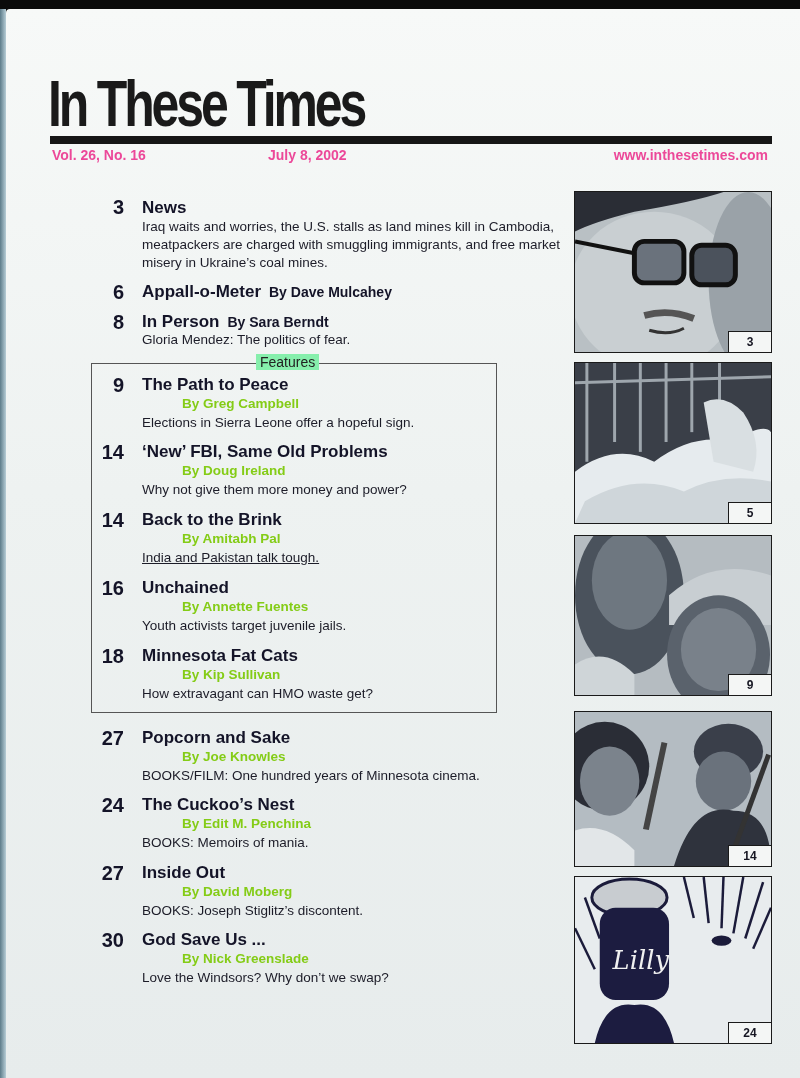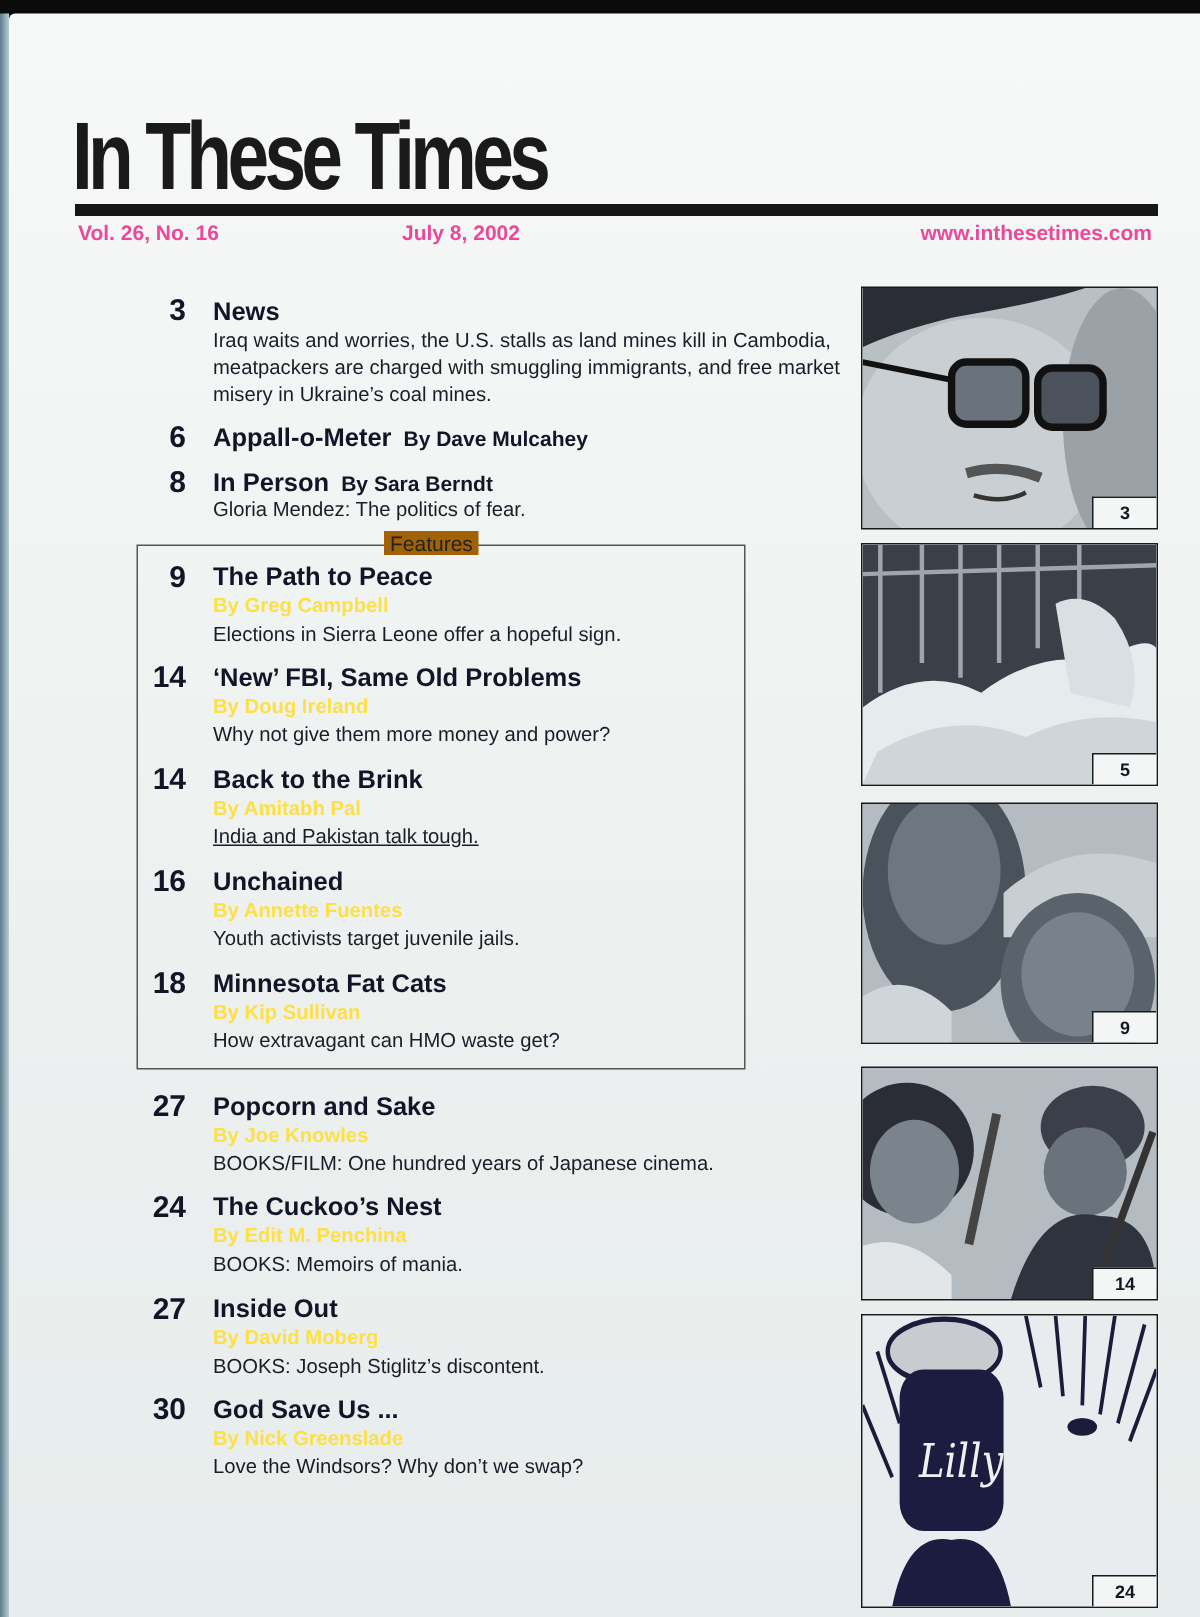--- a/index.html
+++ b/index.html
@@ -37,30 +37,30 @@
   .num {
     position:absolute; font-weight:700; font-size:20px; text-align:right; width:40px;
     color:#141428;
   }
   .title {
     position:absolute; font-weight:700; font-size:17px; white-space:nowrap; color:#141428;
   }
   .byline-inline {
     font-weight:700; font-size:14px; margin-left:8px;
   }
-  .byline { position:absolute; font-weight:700; font-size:13.5px; white-space:nowrap; color:#fde047;}
+  .byline { position:absolute; font-weight:700; font-size:13.5px; white-space:nowrap; color:#84cc16;margin-left:40px;}
   .desc { position:absolute; font-size:13.5px; line-height:18px; color:#1c1c28; white-space:nowrap; }
 
   .features-box {
     position:absolute; left:91px; top:363px; width:406px; height:350px;
     border:1.5px solid #555; box-sizing:border-box;
   }
   .features-label {
     position:absolute; left:256px; top:354px; padding:0 4px;
-    background:#a16207; font-size:14px; color:#222;
+    background:#86efac; font-size:14px; color:#222;
   }
 
   .photo {
     position:absolute; left:574px; width:198px;
     border:1.5px solid #1a1a1a; box-sizing:border-box; overflow:hidden;
   }
   .photo svg { display:block; width:100%; height:100%; }
   .pg-tag {
     position:absolute; right:0; bottom:0; width:42px; height:20px;
     background:#f4f6f5; border-left:1.5px solid #1a1a1a; border-top:1.5px solid #1a1a1a;
@@ -133,21 +133,21 @@
   <div class="num" style="left:84px;top:645px;">18</div>
   <div class="title" style="left:142px;top:646px;">Minnesota Fat Cats</div>
   <div class="byline" style="left:142px;top:667px;">By Kip Sullivan</div>
   <div class="desc" style="left:142px;top:685px;">How extravagant can HMO waste get?</div>
 </div>
 
 <div>
   <div class="num" style="left:84px;top:727px;">27</div>
   <div class="title" style="left:142px;top:728px;">Popcorn and Sake</div>
   <div class="byline" style="left:142px;top:749px;">By Joe Knowles</div>
-  <div class="desc" style="left:142px;top:767px;">BOOKS/FILM: One hundred years of Japanese cinema.</div>
+  <div class="desc" style="left:142px;top:767px;">BOOKS/FILM: One hundred years of Minnesota cinema.</div>
 </div>
 
 <div>
   <div class="num" style="left:84px;top:794px;">24</div>
   <div class="title" style="left:142px;top:795px;">The Cuckoo’s Nest</div>
   <div class="byline" style="left:142px;top:816px;">By Edit M. Penchina</div>
   <div class="desc" style="left:142px;top:834px;">BOOKS: Memoirs of mania.</div>
 </div>
 
 <div>
@@ -219,21 +219,21 @@
     <path d="M0 120 Q30 110 60 140 V156 H0 Z" fill="#e2e6e8"></path>
     <rect x="78" y="30" width="6" height="90" fill="#444" transform="rotate(12 81 75)"></rect>
     <ellipse cx="155" cy="40" rx="35" ry="28" fill="#3a3f4a"></ellipse>
     <ellipse cx="150" cy="70" rx="28" ry="30" fill="#6a727c"></ellipse>
     <path d="M100 156 Q120 90 160 100 Q198 100 198 156 Z" fill="#2f333d"></path>
     <rect x="176" y="40" width="5" height="100" fill="#333" transform="rotate(20 178 90)"></rect>
   </svg>
   <div class="pg-tag">14</div>
 </div>
 
-<div class="photo" style="top:876px;height:196px;">
+<div class="photo" style="top:876px;height:168px;">
   <svg viewBox="0 0 198 162" preserveAspectRatio="none">
     <rect width="198" height="162" fill="#e8ecee"></rect>
     <g stroke="#1b1b3a" stroke-width="2.5">
       <line x1="110" y1="0" x2="120" y2="40"></line>
         <line x1="130" y1="0" x2="135" y2="45"></line>
       <line x1="150" y1="0" x2="148" y2="50"></line>
         <line x1="170" y1="0" x2="160" y2="55"></line>
       <line x1="190" y1="5" x2="172" y2="60"></line>
         <line x1="198" y1="30" x2="180" y2="70"></line>
       <line x1="10" y1="20" x2="25" y2="60"></line>

